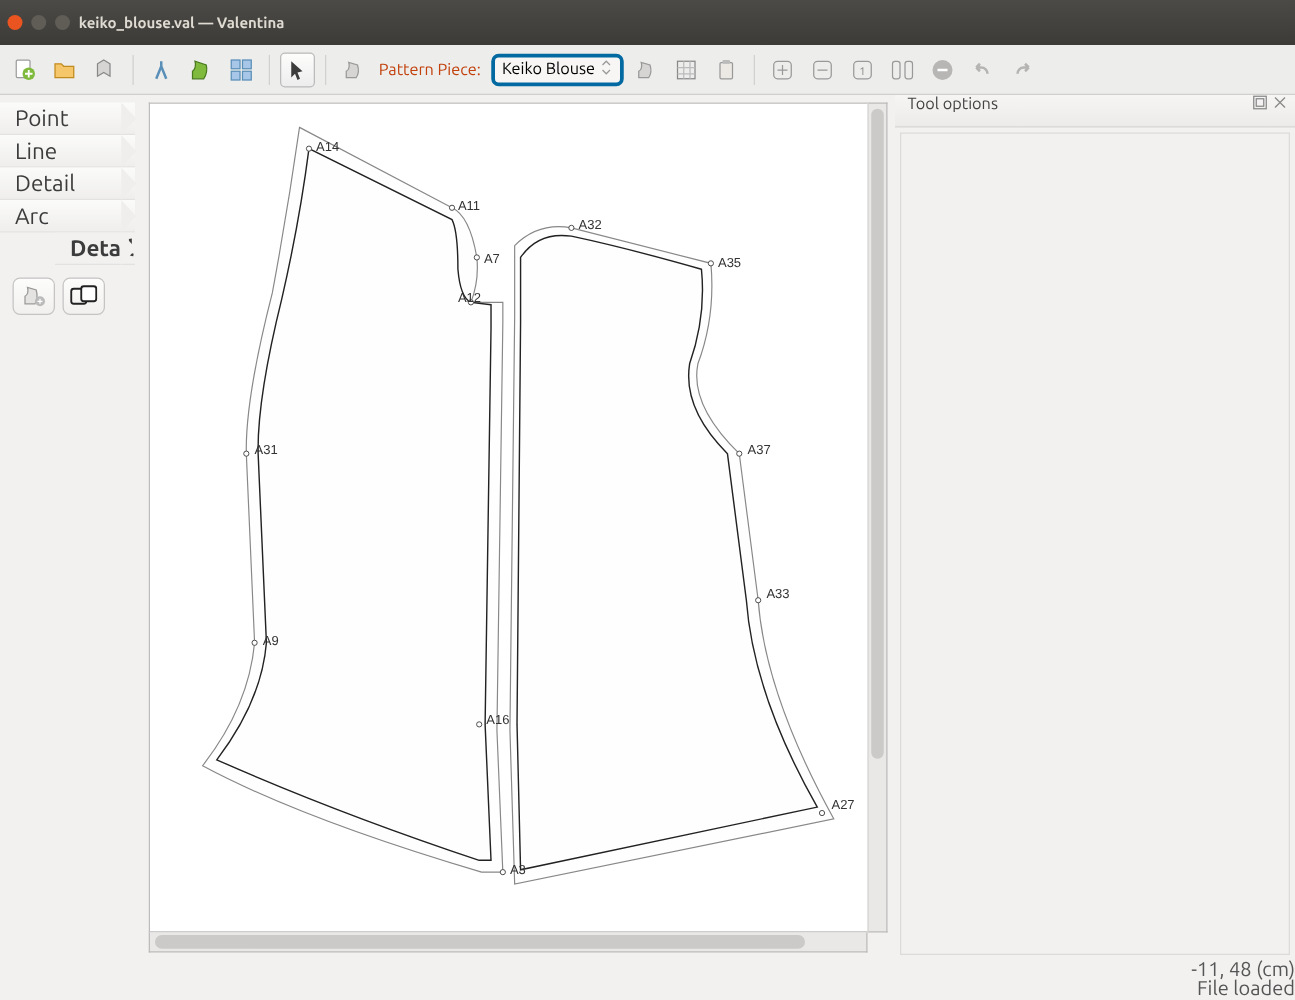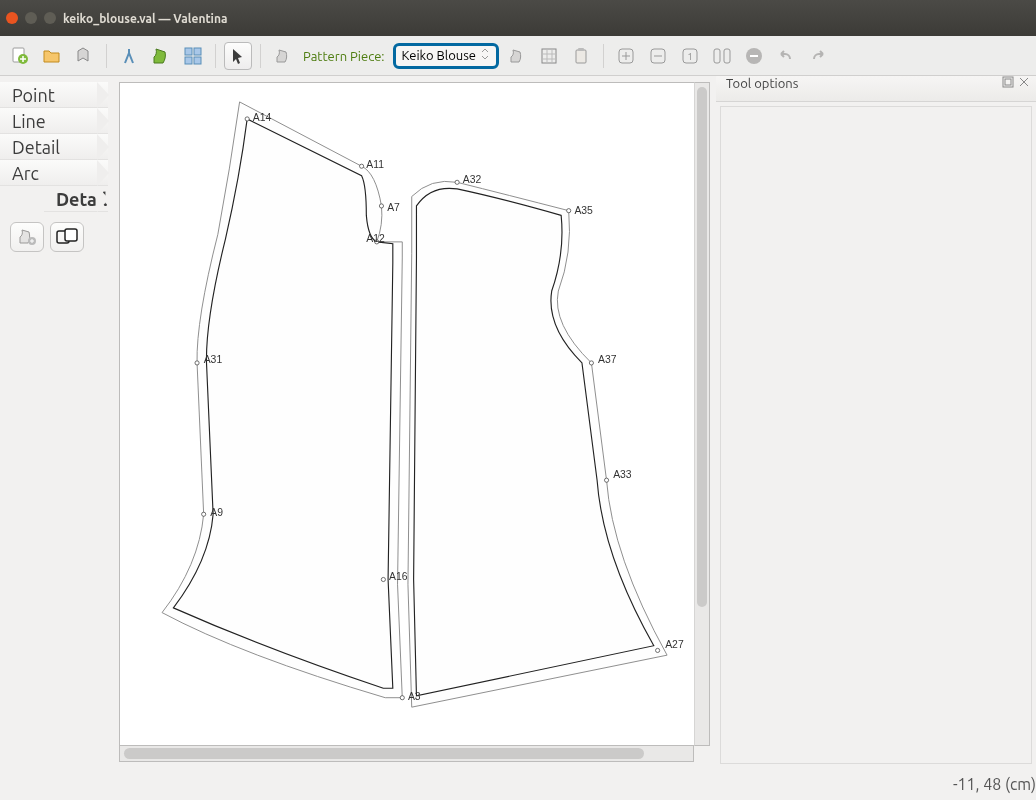--- a/index.html
+++ b/index.html
@@ -38,21 +38,21 @@
   gap: 4px;
 }
 .tbtn {
   width: 28px; height: 28px;
   border: 1px solid transparent;
   border-radius: 4px;
   display: flex; align-items: center; justify-content: center;
   cursor: pointer;
 }
 .tsep { width: 1px; height: 24px; background: #d2d1d0; margin: 0 4px; }
-.pp-label { font-size: 13px; color: #4d7c0f; margin: 0 4px 0 2px; }
+.pp-label { font-size: 13px; color: #c2410c; margin: 0 4px 0 2px; }
 .pp-combo {
   display: flex; align-items: flex-start;
   background: #f7f6f5; border: 3px solid #0369a1;
   border-radius: 6px; padding: 2px 6px;
   height: 26px; min-width: 96px;
   color: #000000; gap: 4px;
 }
 .main { flex: 1; display: flex; min-height: 0; }
 .sidebar { width: 108px; background: #f2f1f0; padding-top: 6px; }
 .tab {
@@ -338,13 +338,14 @@
             <path d="M2 2l8 8M10 2l-8 8" stroke="#888"></path>
           </svg>
       </div>
     </div>
     <div class="rp-body"></div>
   </div>
 </div>
 
 <div class="statusbar">
   <span>-11, 48 (cm)</span>
+  <span>File loaded</span>
 </div>
 
 </body></html>

